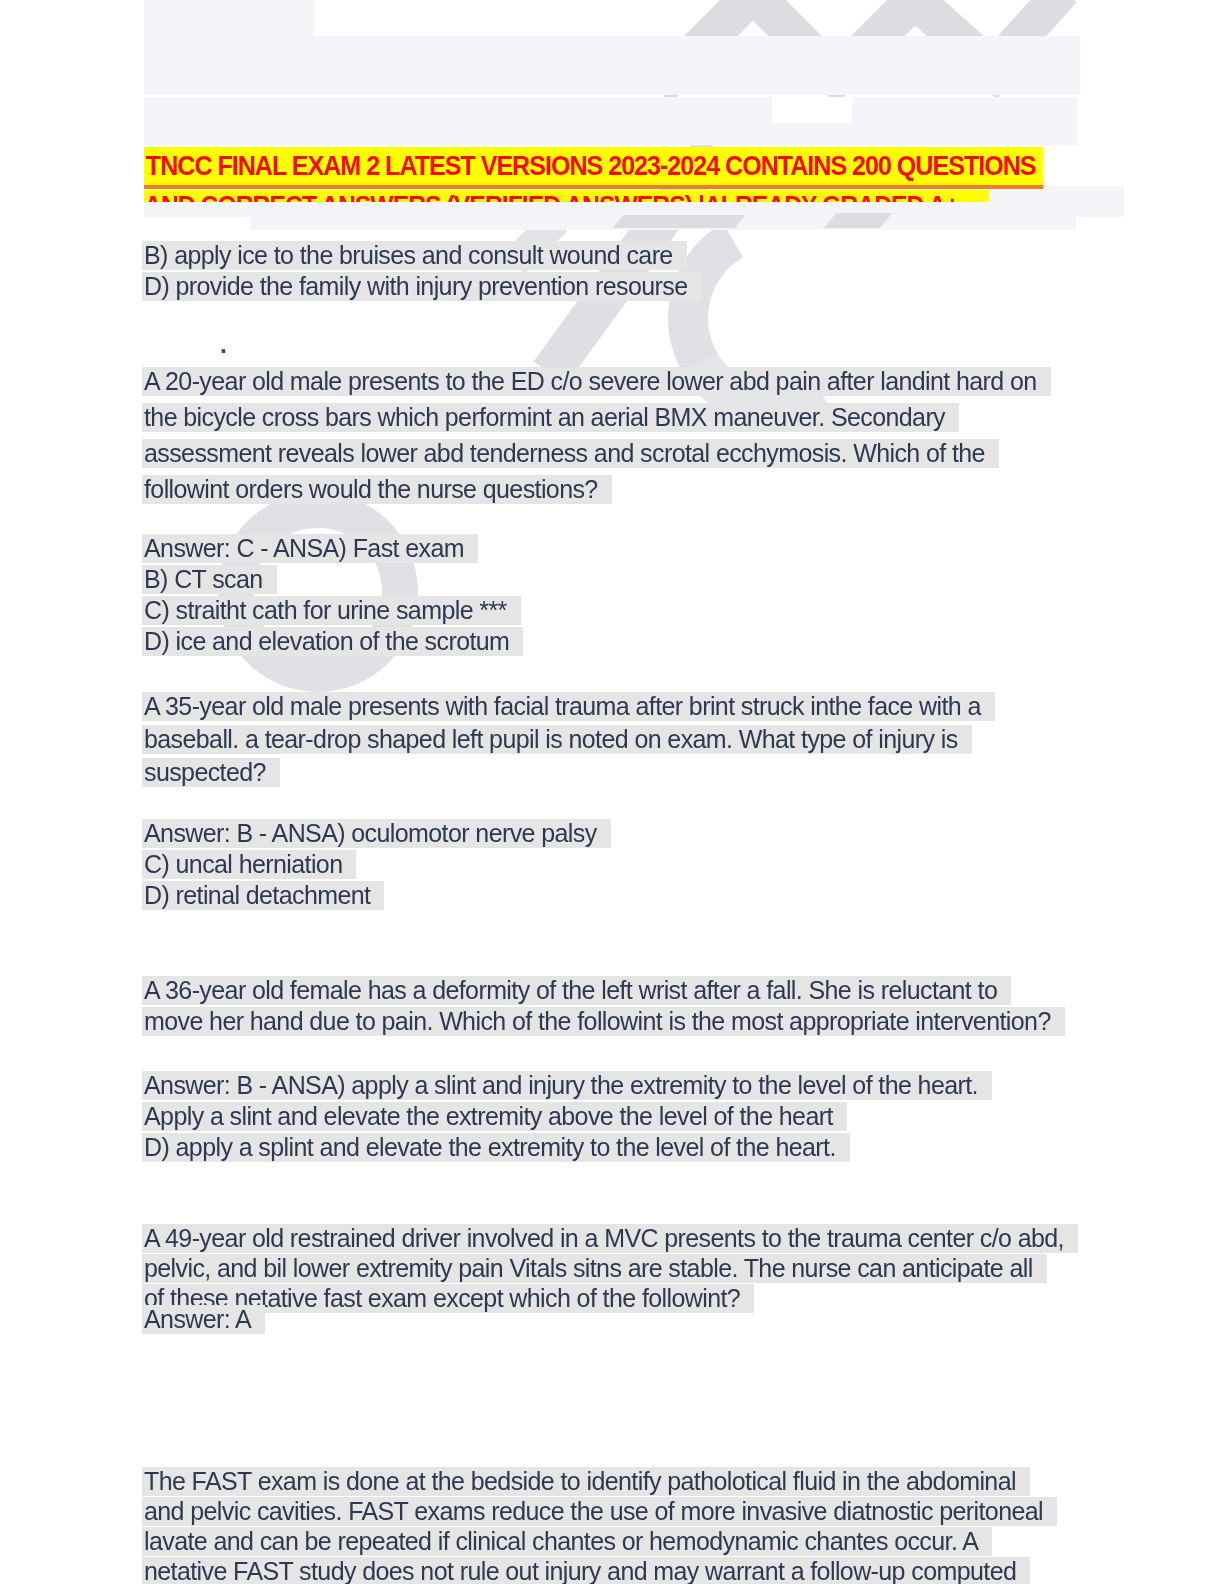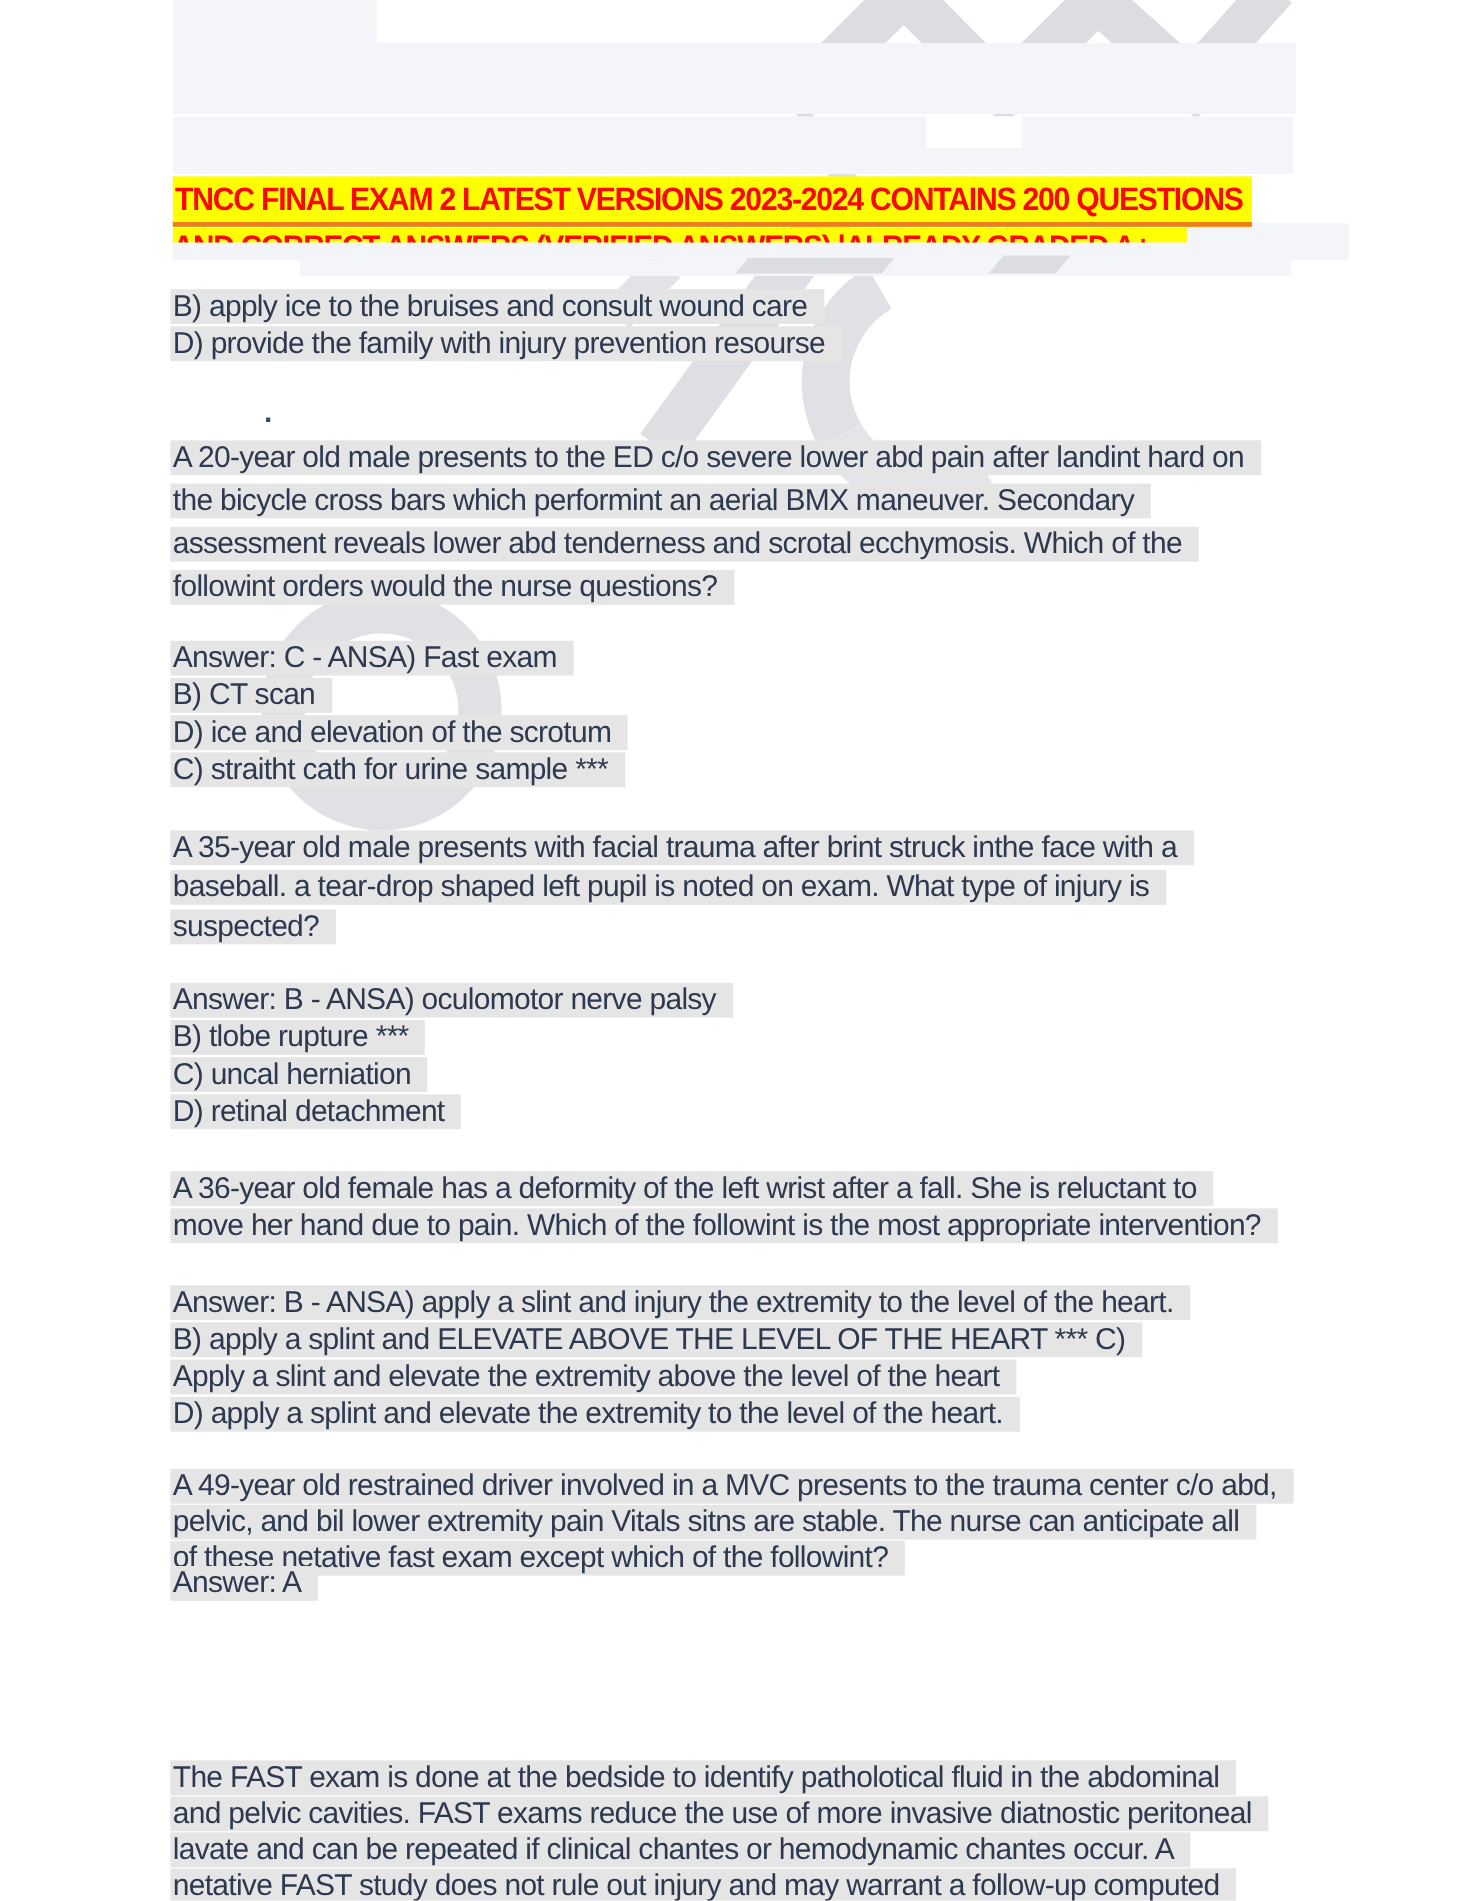--- a/index.html
+++ b/index.html
@@ -88,45 +88,43 @@
   <div class="tb" style="top:367px;--lh:36px">
     <div class="line"><span class="hl">A 20-year old male presents to the ED c/o severe lower abd pain after landint hard on</span></div>
     <div class="line"><span class="hl">the bicycle cross bars which performint an aerial BMX maneuver. Secondary</span></div>
     <div class="line"><span class="hl">assessment reveals lower abd tenderness and scrotal ecchymosis. Which of the</span></div>
     <div class="line"><span class="hl">followint orders would the nurse questions?</span></div>
   </div>
 
   <div class="tb" style="top:534px;--lh:31px">
     <div class="line"><span class="hl">Answer: C - ANSA) Fast exam</span></div>
     <div class="line"><span class="hl">B) CT scan</span></div>
+    <div class="line"><span class="hl">C) straitht cath for urine sample ***</span></div>
     <div class="line"><span class="hl">D) ice and elevation of the scrotum</span></div>
-    <div class="line"><span class="hl">C) straitht cath for urine sample ***</span></div>
   </div>
 
   <div class="tb" style="top:692px;--lh:33px">
     <div class="line"><span class="hl">A 35-year old male presents with facial trauma after brint struck inthe face with a</span></div>
     <div class="line"><span class="hl">baseball. a tear-drop shaped left pupil is noted on exam. What type of injury is</span></div>
     <div class="line"><span class="hl">suspected?</span></div>
   </div>
 
   <div class="tb" style="top:819px;--lh:31px">
     <div class="line"><span class="hl">Answer: B - ANSA) oculomotor nerve palsy</span></div>
-    <div class="line"><span class="hl">B) tlobe rupture ***</span></div>
     <div class="line"><span class="hl">C) uncal herniation</span></div>
     <div class="line"><span class="hl">D) retinal detachment</span></div>
   </div>
 
   <div class="tb" style="top:976px;--lh:31px">
     <div class="line"><span class="hl">A 36-year old female has a deformity of the left wrist after a fall. She is reluctant to</span></div>
     <div class="line"><span class="hl">move her hand due to pain. Which of the followint is the most appropriate intervention?</span></div>
   </div>
 
   <div class="tb" style="top:1071px;--lh:31px">
     <div class="line"><span class="hl">Answer: B - ANSA) apply a slint and injury the extremity to the level of the heart.</span></div>
-    <div class="line"><span class="hl">B) apply a splint and ELEVATE ABOVE THE LEVEL OF THE HEART ***  C)</span></div>
     <div class="line"><span class="hl">Apply a slint and elevate the extremity above the level of the heart</span></div>
     <div class="line"><span class="hl">D) apply a splint and elevate the extremity to the level of the heart.</span></div>
   </div>
 
   <div class="tb" style="top:1224px;--lh:30px">
     <div class="line"><span class="hl">A 49-year old restrained driver involved in a MVC presents to the trauma center c/o abd,</span></div>
     <div class="line"><span class="hl">pelvic, and bil lower extremity pain Vitals sitns are stable. The nurse can anticipate all</span></div>
     <div class="line"><span class="hl">of these netative fast exam except which of the followint?</span></div>
   </div>
 

